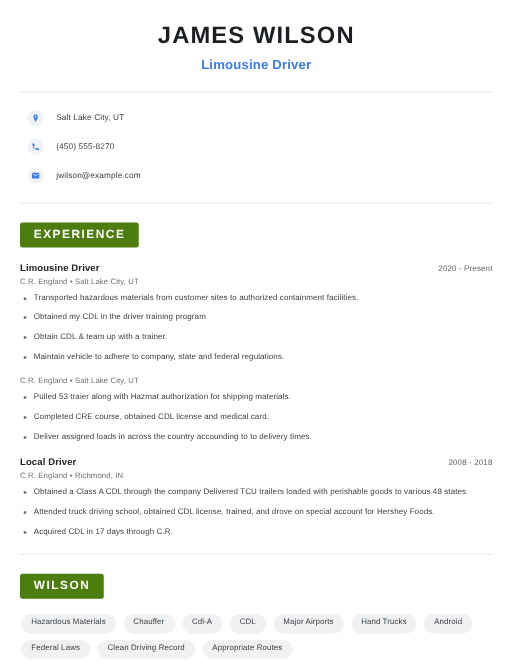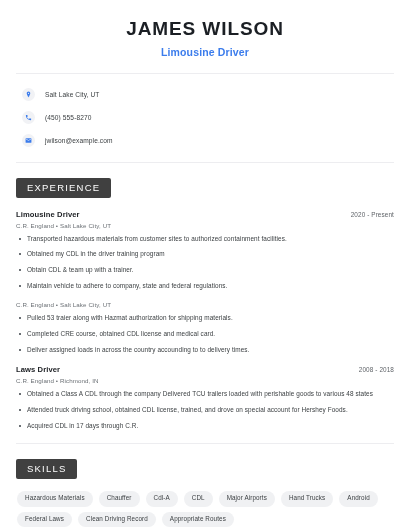--- a/index.html
+++ b/index.html
@@ -76,24 +76,24 @@
   .contact-icon svg { display: block; }
   .contact-text {
     font-size: 6.6px;
     color: #3c4043;
     letter-spacing: 0.1px;
   }
 
   
   .section-badge {
     display: inline-block;
-    background: #404040;
+    background: #4d7c0f;
     color: #ffffff;
     font-size: 9.5px;
-    font-weight: normal;
+    font-weight: bold;
     letter-spacing: 1.2px;
     padding: 4px 11px 5px 11px;
     border-radius: 2px;
   }
   .section.experience { margin-top: 14px; }
   .section.skills     { margin-top: 14px; }
 
   
   .entries { margin-top: 12px; }
   .entry { margin-bottom: 11px; }
@@ -233,38 +233,38 @@
         <div class="entry-meta">C.R. England  •  Salt Lake City, UT</div>
         <ul class="bullets">
           <li>Pulled 53 traier along with Hazmat authorization for shipping materials.</li>
           <li>Completed CRE course, obtained CDL license and medical card.</li>
           <li>Deliver assigned loads in across the country accounding to to delivery times.</li>
         </ul>
       </div>
 
       <div class="entry">
         <div class="entry-head">
-          <span class="entry-role">Laws Driver</span>
+          <span class="entry-role">Local Driver</span>
           <span class="entry-dates">2008 - 2018</span>
         </div>
         <div class="entry-meta">C.R. England  •  Richmond, IN</div>
         <ul class="bullets">
           <li>Obtained a Class A CDL through the company Delivered TCU trailers loaded with perishable goods to various 48 states</li>
           <li>Attended truck driving school, obtained CDL license, trained, and drove on special account for Hershey Foods.</li>
           <li>Acquired CDL in 17 days through C.R.</li>
         </ul>
       </div>
 
     </div>
   </div>
 
   <hr class="divider mid">
 
   <div class="section skills">
-    <div class="section-badge">SKILLS</div>
+    <div class="section-badge">WILSON</div>
 
     <div class="skill-tags">
       <span class="skill-tag">Hazardous Materials</span>
       <span class="skill-tag">Chauffer</span>
       <span class="skill-tag">Cdl-A</span>
       <span class="skill-tag">CDL</span>
       <span class="skill-tag">Major Airports</span>
       <span class="skill-tag">Hand Trucks</span>
       <span class="skill-tag">Android</span>
       <span class="skill-tag">Federal Laws</span>

